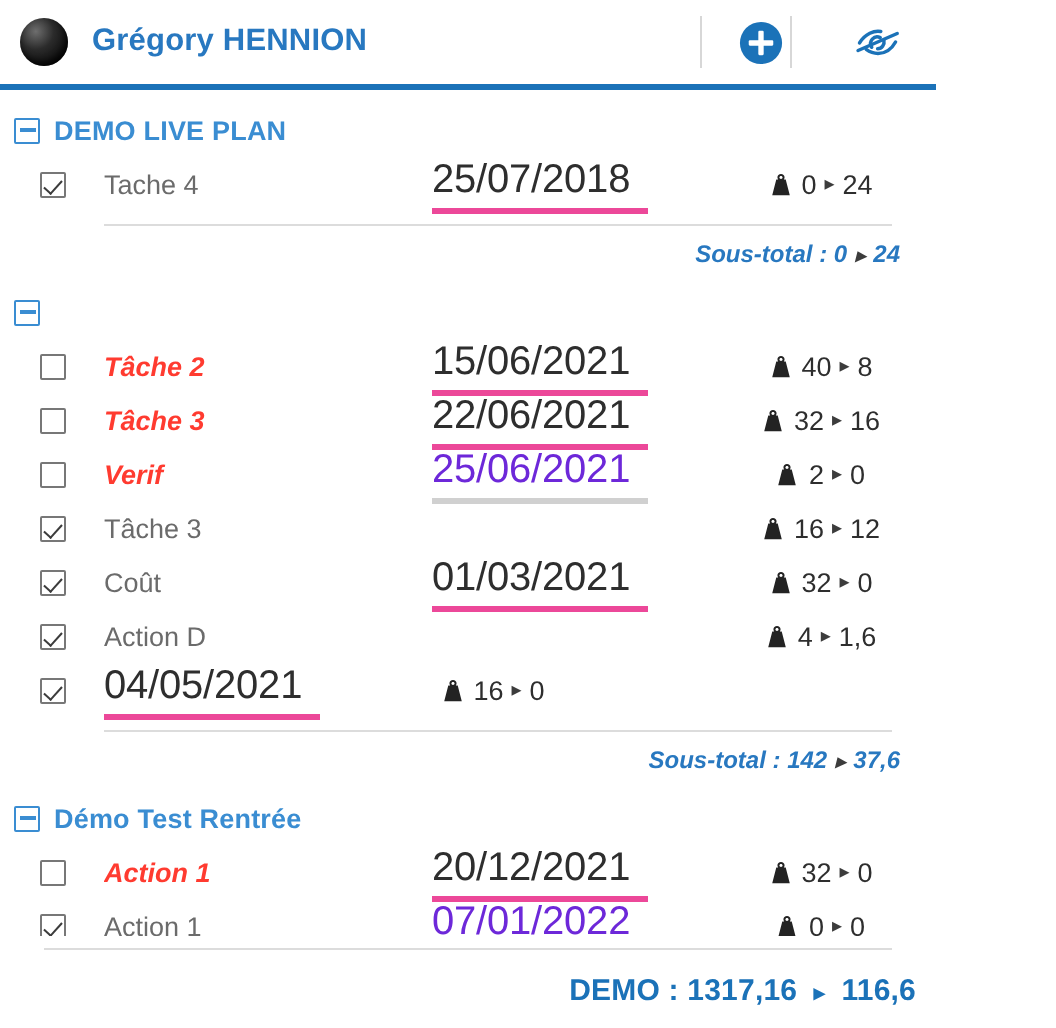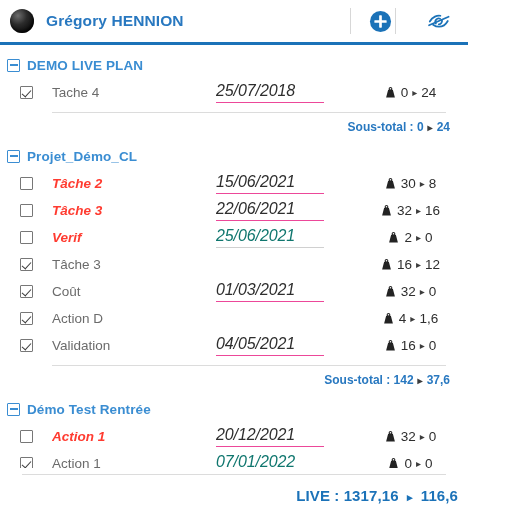--- a/index.html
+++ b/index.html
@@ -153,33 +153,32 @@
     font-style: italic;
   }
   .date-cell {
     width: 130px;
     flex: 0 0 130px;
     margin-right: 14px;
   }
   .date-field {
     display: block;
     width: 108px;
-    font-size: 16px;
+    font-size: 20px;
     color: #2e2e2e;
     border: none;
-    border-bottom: 1px solid #ec4899;
+    border-bottom: 3px solid #ec4899;
     background: transparent;
     font-family: "Liberation Sans", sans-serif;
     padding: 0 0 2px 0;
     outline: none;
     letter-spacing: -.1px;
-    font-style: italic;
   }
   .date-field.muted {
-    color: #0f766e;
+    color: #6d28d9;
     border-bottom-color: #d0d0d0;
   }
   .weight-cell {
     width: 108px;
     flex: 0 0 108px;
     display: flex;
     align-items: center;
     justify-content: center;
     font-size: 13.5px;
     color: #2e2e2e;
@@ -203,20 +202,21 @@
     height: 1px;
     background: #dcdcdc;
     margin: 6px 22px 0 52px;
   }
   .subtotal {
     text-align: right;
     padding: 7px 18px 2px 0;
     color: #2878c0;
     font-size: 12px;
     font-weight: 600;
+    font-style: italic;
   }
 
   
   .footer-sep {
     height: 1px;
     background: #dcdcdc;
     margin: 6px 22px 0 22px;
   }
   .total {
     text-align: right;
@@ -284,36 +284,35 @@
               <span>24</span>
             </div>
           </div>
         </div>
         <div class="sep"></div>
         <div class="subtotal"><span>Sous-total :</span> <span>0</span><span class="arrow">▸</span><span>24</span></div>
       </div>
       <div class="group">
         <div class="group-header">
           <span class="collapse-icon"></span>
-          <span class="group-title">Projet_Démo_CL</span>
         </div>
         <div class="rows">
           <div class="row">
             <div class="cb-cell">
               <span class="cb"></span>
             </div>
             <div class="task-name late">Tâche 2</div>
             <div class="date-cell">
               <input class="date-field" type="text" value="15/06/2021" style="">
             </div>
             <div class="weight-cell">
               <span class="weight-icon"><svg width="13" height="13" viewBox="0 0 16 16">
                   <path d="M8 1.2c-1.25 0-2.2.95-2.2 2.1 0 .5.18.96.47 1.3H5.1L2.6 14.3h10.8L10.9 4.6H9.73c.29-.34.47-.8.47-1.3 0-1.15-.95-2.1-2.2-2.1zm0 1.25c.55 0 .98.4.98.9 0 .5-.43.9-.98.9s-.98-.4-.98-.9c0-.5.43-.9.98-.9z" fill="#232323"></path>
                 </svg></span>
-              <span>30</span>
+              <span>40</span>
               <span class="arrow">▸</span>
               <span>8</span>
             </div>
           </div>
           <div class="row">
             <div class="cb-cell">
               <span class="cb"></span>
             </div>
             <div class="task-name late">Tâche 3</div>
             <div class="date-cell">
@@ -387,21 +386,20 @@
                 </svg></span>
               <span>4</span>
               <span class="arrow">▸</span>
               <span>1,6</span>
             </div>
           </div>
           <div class="row">
             <div class="cb-cell">
               <span class="cb checked"></span>
             </div>
-            <div class="task-name">Validation</div>
             <div class="date-cell">
               <input class="date-field" type="text" value="04/05/2021" style="">
             </div>
             <div class="weight-cell">
               <span class="weight-icon"><svg width="13" height="13" viewBox="0 0 16 16">
                   <path d="M8 1.2c-1.25 0-2.2.95-2.2 2.1 0 .5.18.96.47 1.3H5.1L2.6 14.3h10.8L10.9 4.6H9.73c.29-.34.47-.8.47-1.3 0-1.15-.95-2.1-2.2-2.1zm0 1.25c.55 0 .98.4.98.9 0 .5-.43.9-.98.9s-.98-.4-.98-.9c0-.5.43-.9.98-.9z" fill="#232323"></path>
                 </svg></span>
               <span>16</span>
               <span class="arrow">▸</span>
               <span>0</span>
@@ -451,20 +449,20 @@
               <span>0</span>
             </div>
           </div>
         </div>
       </div>
     </div>
 
   <div>
     <div class="footer-sep"></div>
     <div class="total">
-      <span>LIVE :</span>
+      <span>DEMO :</span>
       <span>1317,16</span>
       <span class="arrow">▸</span>
       <span>116,6</span>
     </div>
   </div>
 
 </div>
 
 </body></html>

